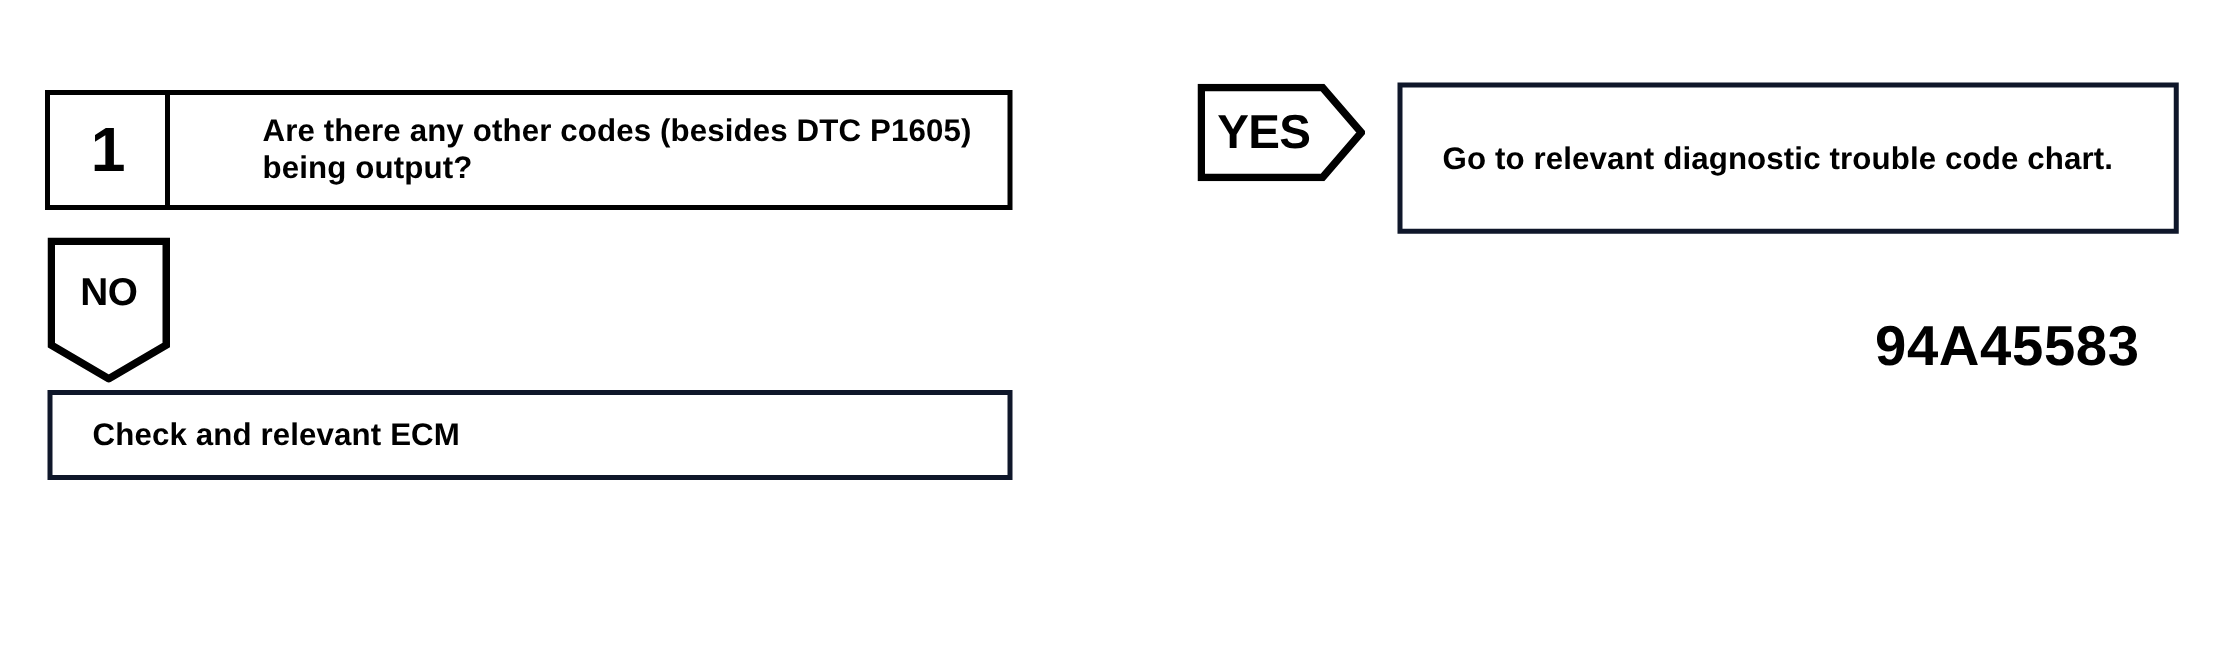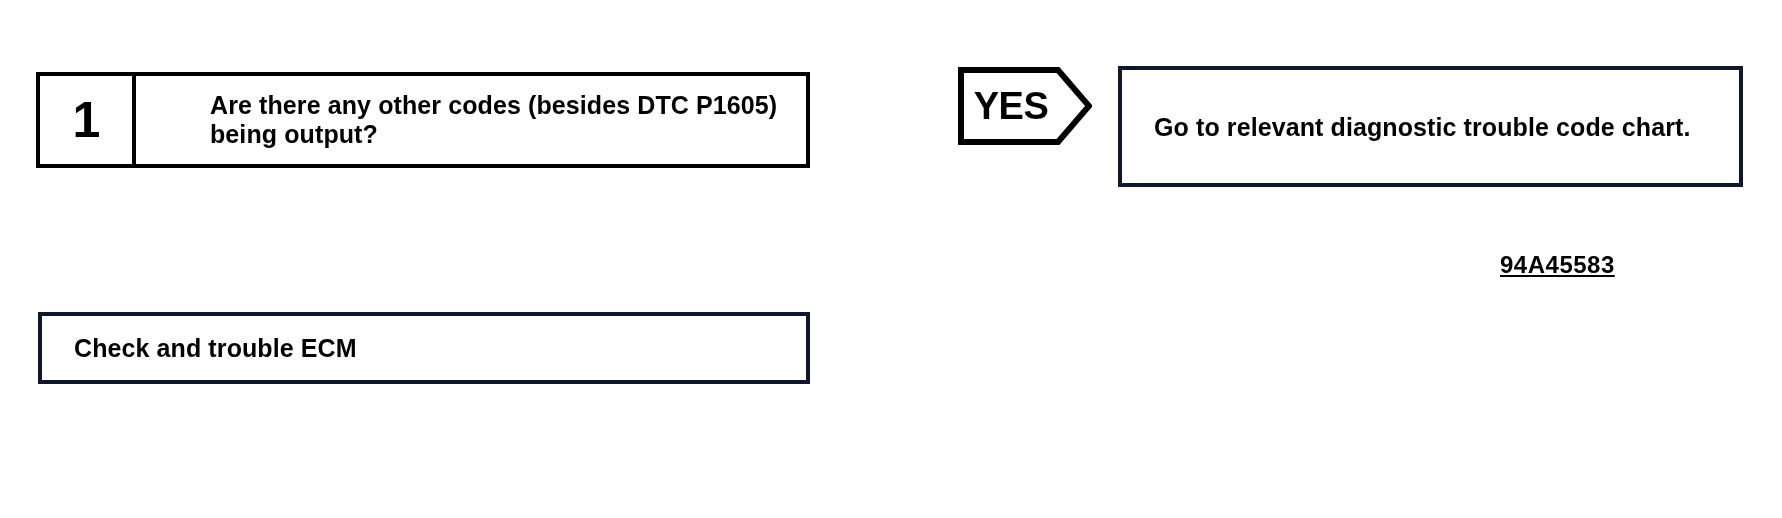--- a/index.html
+++ b/index.html
@@ -147,25 +147,24 @@
     width: 772px;
     height: 72px;
     padding: 0 18px 0 32px;
   }
 
   
   .figure-ref {
     position: absolute;
     left: 1500px;
     top: 251px;
-    font-size: 24px;
+    font-size: 45px;
     font-weight: bold;
     letter-spacing: 0.5px;
     white-space: nowrap;
-    text-decoration: underline;
   }
 </style>
 </head>
 <body>
 
 <div id="page">
 
   <div class="step-row">
     <div class="step-number-cell">
       <span class="step-number">1</span>
@@ -179,20 +178,26 @@
     <svg viewBox="0 0 134 78" xmlns="http://www.w3.org/2000/svg">
       <polygon points="3,3 100,3 131,39 100,75 3,75" fill="#ffffff" stroke="#000000" stroke-width="6" stroke-linejoin="miter"></polygon>
     </svg>
     <span class="yes-label">YES</span>
   </div>
 
   <div class="result-box" id="yes-result-box">
     <span class="result-text">Go to relevant diagnostic trouble code chart.</span>
   </div>
 
+  <div class="no-tag">
+    <svg viewBox="0 0 98 116" xmlns="http://www.w3.org/2000/svg">
+      <polygon points="3,3 95,3 95,86 49,113 3,86" fill="#ffffff" stroke="#000000" stroke-width="6" stroke-linejoin="miter"></polygon>
+    </svg>
+    <span class="no-label">NO</span>
+  </div>
 
   <div class="result-box" id="no-result-box">
-    <span class="result-text">Check and trouble ECM</span>
+    <span class="result-text">Check and relevant ECM</span>
   </div>
 
   <div class="figure-ref">94A45583</div>
 
 </div>
 
 </body></html>

